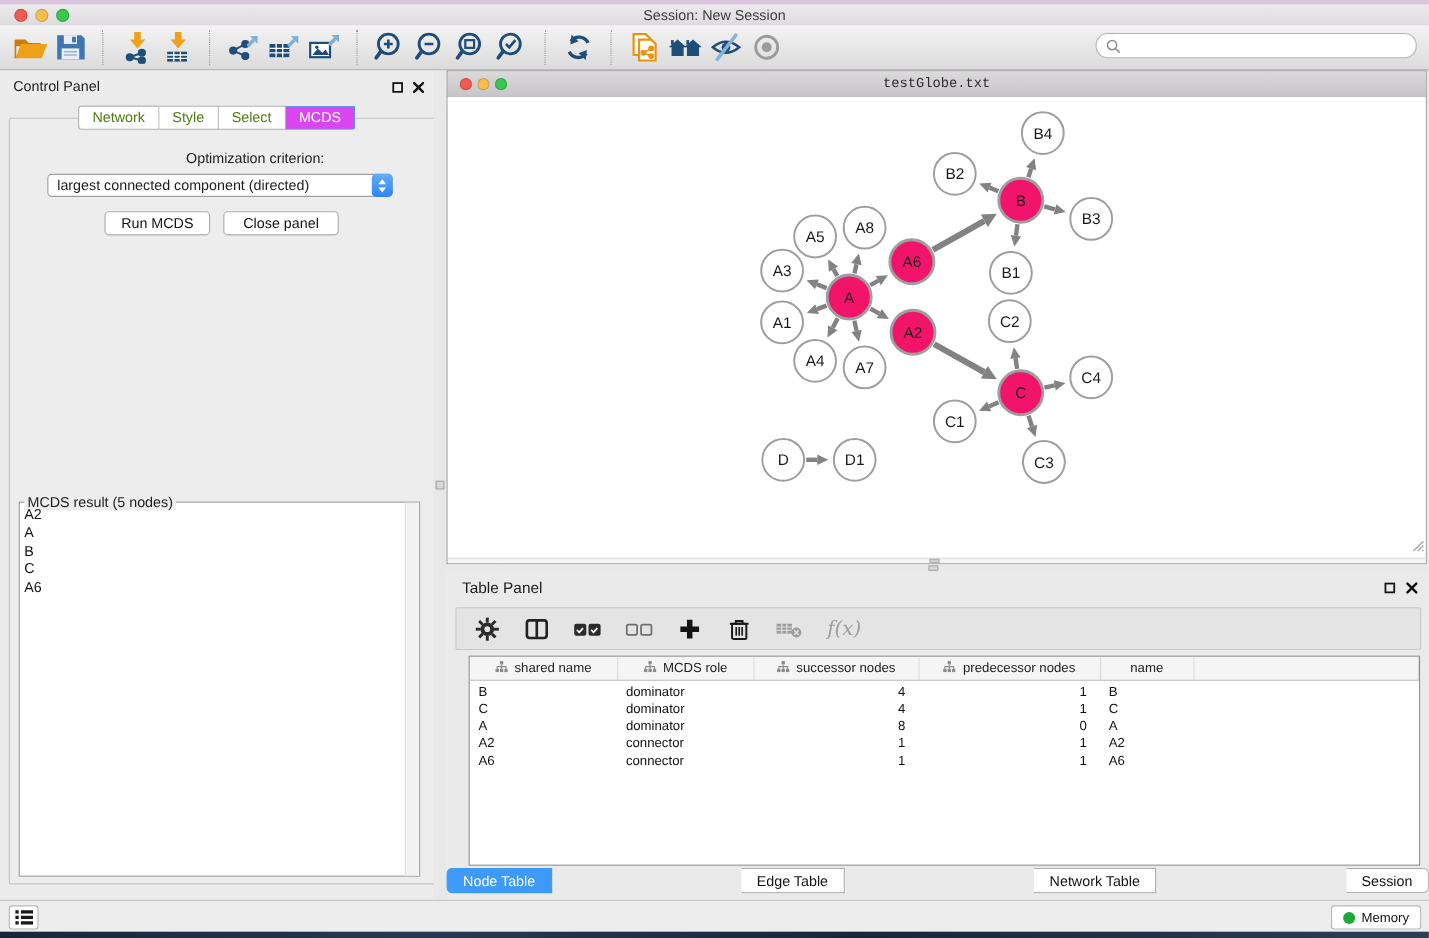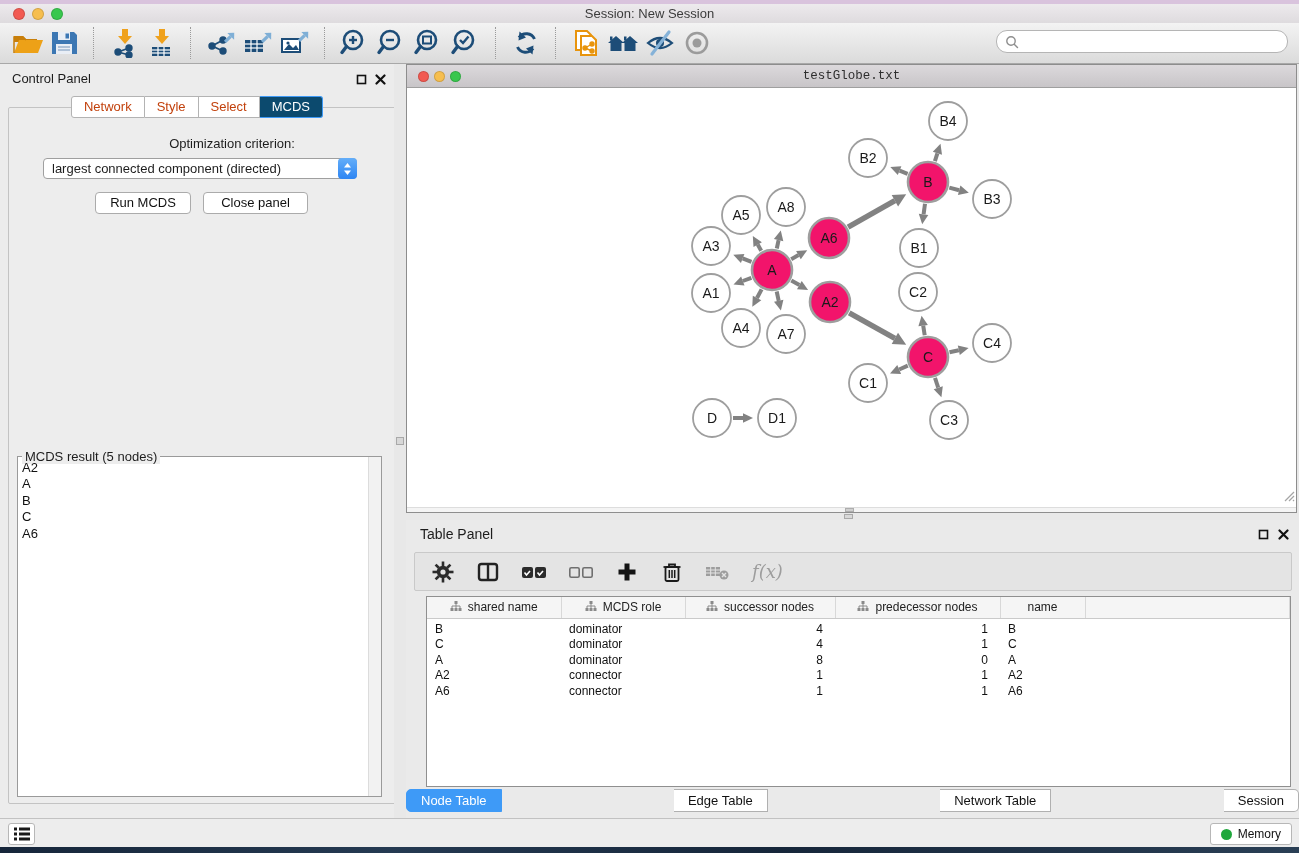--- a/index.html
+++ b/index.html
@@ -28,24 +28,24 @@
     background:#fff; border:1px solid #b5b5b5; border-radius:11px;
     display:flex; align-items:center; padding:0 8px; }
   .search-wrap input { border:none; outline:none; flex:1; font-size:12px; margin-left:5px;
     font-family:"Liberation Sans",sans-serif; background:transparent; }
   
   .control-panel { position:absolute; left:0; top:64px; width:394px; height:754px; background:#ececec; }
   .panel-head { position:absolute; left:12px; top:7px; font-size:13px; color:#1c1c1c; }
   .panel-btns { position:absolute; right:8px; top:9px; display:flex; gap:8px; align-items:center; }
   .cp-tabs { position:absolute; top:32px; left:0; right:0; display:flex; justify-content:center; z-index:3; }
   .cp-tabs .tab { background:#fff; border:1px solid #b3b3b3; border-left-width:0;
-    padding:0 12px; line-height:20px; height:22px; font-size:13px; color:#c2410c; }
+    padding:0 12px; line-height:20px; height:22px; font-size:13px; color:#4d7c0f; }
   .cp-tabs .tab:first-child { border-left-width:1px; border-radius:3px 0 0 3px; }
   .cp-tabs .tab:last-child { border-radius:0 3px 3px 0; }
-  .cp-tabs .tab.active { background:#0c4a6e; border-color:#3e9af7; color:#fff; }
+  .cp-tabs .tab.active { background:#d946ef; border-color:#3e9af7; color:#fff; }
   .cp-content { position:absolute; left:8px; top:43px; width:448px; height:697px;
     background:#ededed; border:1px solid #c3c3c3; border-radius:2px; }
   .opt-label { position:absolute; top:28px; left:0; right:0; text-align:center; font-size:13px; }
   .dropdown { position:absolute; left:34px; top:50px; width:314px; height:21px; background:#fff;
     border:1px solid #9f9f9f; border-radius:4px; display:flex; align-items:center; }
   .dropdown .val { flex:1; padding-left:8px; font-size:13px; white-space:nowrap; overflow:hidden; }
   .dropdown .stepper { width:19px; height:21px; margin:-1px -1px -1px 0; border-radius:4px;
     background:linear-gradient(#64aef9,#2d85f3); display:flex; align-items:center; justify-content:center; }
   .btn { position:absolute; height:22px; background:#fff; border:1px solid #ababab; border-radius:4px;
     font-size:13px; text-align:center; line-height:20px; color:#111; }

